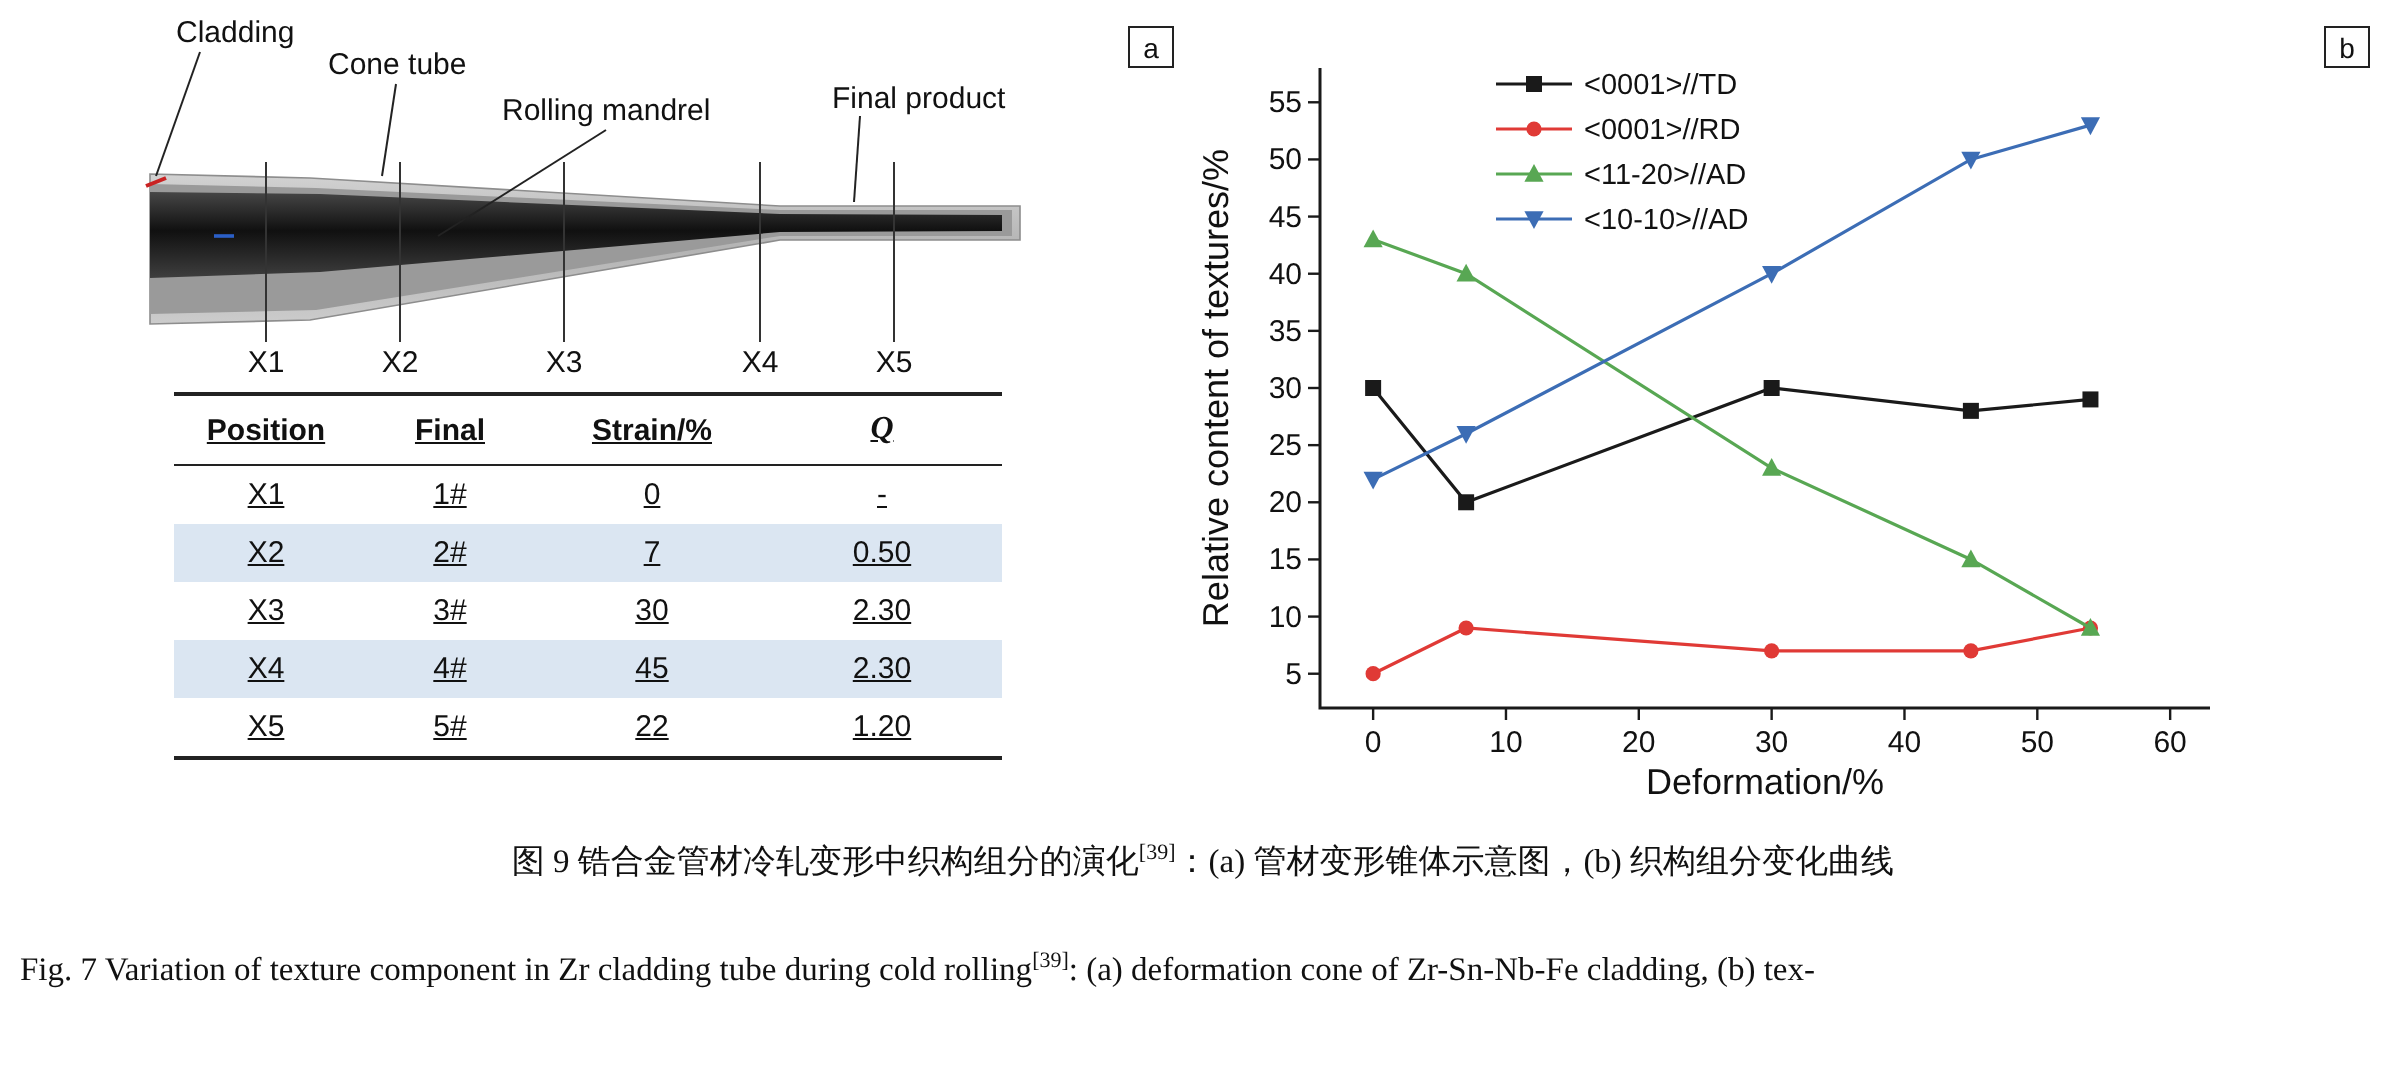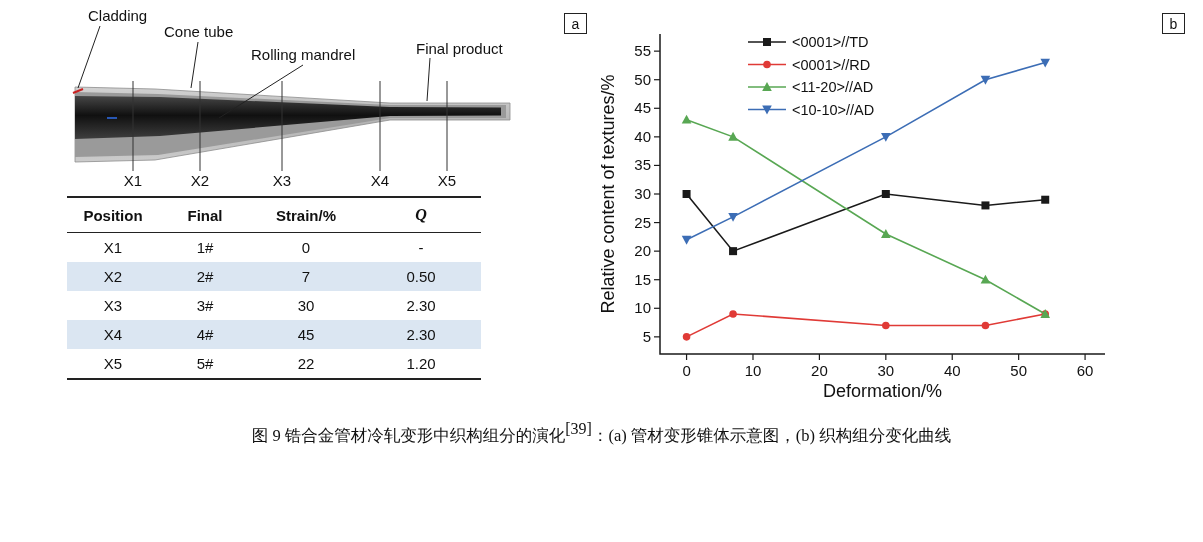--- a/index.html
+++ b/index.html
@@ -13,22 +13,22 @@
     border:1.4px solid #222; display:flex; align-items:center; justify-content:center;
     font-size:14px; color:#111;
   }
   #panel-a-label { left:564px; top:13px; }
   #panel-b-label { left:1162px; top:13px; }
 
   #schematic-svg { position:absolute; left:60px; top:4px; }
   #schematic-svg text { font-size:15px; fill:#111; font-family:"Liberation Sans",sans-serif; }
 
   table.data-table {
-    position:absolute; left:67px; top:196px; width:414px;
-    border-collapse:collapse; font-size:15px; color:#111; text-align:center;
+    position:absolute; left:87px; top:196px; width:414px;
+    border-collapse:collapse; font-size:15px; color:#111; text-align:center;text-decoration:underline;
   }
   table.data-table th {
     font-weight:bold; padding:8px 4px;
     border-top:2px solid #222; border-bottom:1.5px solid #222; background:#fff;
   }
   table.data-table td { padding:6px 4px; }
   table.data-table tr.alt { background:#dbe6f2; }
   table.data-table tr:last-child td { border-bottom:2px solid #222; }
   .q-head { font-style:italic; font-family:"Liberation Serif", serif; font-size:16px; }
 
@@ -37,21 +37,21 @@
 
   .caption-cn {
     position:absolute; top:420px; left:0; width:100%; text-align:center;
     font-family:"Liberation Serif","DejaVu Sans",serif; font-size:16.5px; color:#111;
   }
   .caption-en {
     position:absolute; top:463px; left:10px; width:1160px;
     font-family:"Liberation Serif",serif; font-size:16.5px; color:#111; line-height:35px;
   }
   .caption-en .cont { display:block; margin-left:78px; }
-  sup { font-size:16px; }
+  sup { font-size:11px; }
 </style>
 </head>
 <body>
 
 <div class="panel-label" id="panel-a-label">a</div>
 <div class="panel-label" id="panel-b-label">b</div>
 
 <svg id="schematic-svg" width="470" height="190" viewBox="0 0 470 190">
   <defs>
     <linearGradient id="tubeGrad" x1="0" y1="0" x2="0" y2="1">
@@ -229,13 +229,14 @@
       <line x1="150" y1="103.5" x2="188" y2="103.5" stroke="#3c6db5" stroke-width="1.6"></line>
       <polygon points="169,108.5 164.2,99.6 173.8,99.6" fill="#3c6db5"></polygon>
       <text x="194" y="108.5" font-size="14.5">&lt;10-10&gt;//AD</text>
     </g>
   </svg>
 
 <div class="caption-cn">
   <span>图 9  锆合金管材冷轧变形中织构组分的演化</span><sup>[39]</sup><span>：(a) 管材变形锥体示意图，(b) 织构组分变化曲线</span>
 </div>
 <div class="caption-en">
+  <span><span>Fig. 7  Variation of texture component in Zr cladding tube during cold rolling</span><sup>[39]</sup><span>: (a) deformation cone of Zr-Sn-Nb-Fe cladding, (b) tex-</span></span>
 </div>
 
 </body></html>

